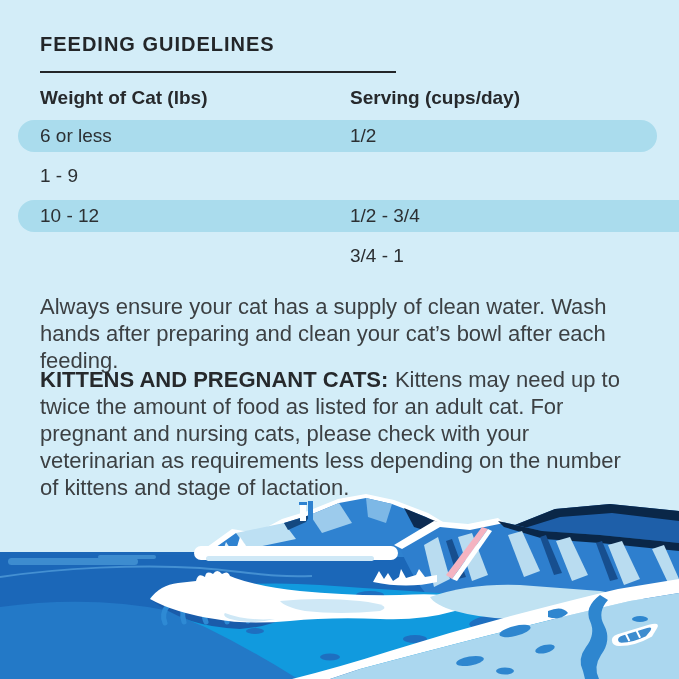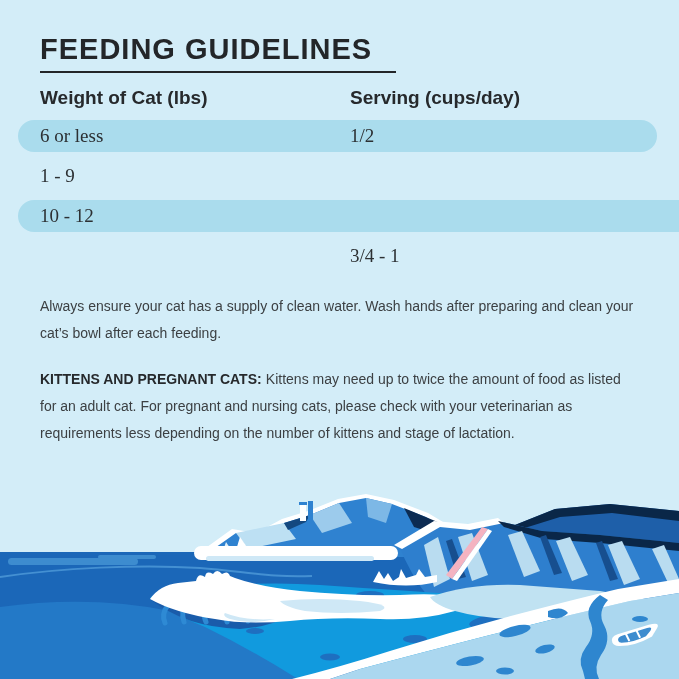--- a/index.html
+++ b/index.html
@@ -4,37 +4,37 @@
 <style>
   html,body{margin:0;padding:0;}
   .page{
     position:relative; width:679px; height:679px;
     background:#d3edf8; overflow:hidden;
     font-family:"Liberation Sans","DejaVu Sans",sans-serif;
     color:#232629;
   }
   .title{
     position:absolute; left:40px; top:33px; margin:0;
-    font-size:29px; font-weight:bold; letter-spacing:1px; color:#232629;
+    font-size:20px; font-weight:bold; letter-spacing:1px; color:#232629;
   }
   .rule{position:absolute; left:40px; top:71px; width:356px; height:2px; background:#232629;}
 
   .thead{position:absolute; top:87px; left:0; width:627px; height:26px;
     font-size:19px; font-weight:bold; color:#26292c;}
   .thead .c1{position:absolute; left:40px; top:0;}
   .thead .c2{position:absolute; left:350px; top:0;}
 
   .trow{position:absolute; left:18px; width:639px; height:32px; border-radius:16px;
-    font-size:19px; color:#2c3033; line-height:32px;font-family:Liberation Serif, serif;}
+    font-size:19px; color:#2c3033; line-height:32px;}
   .trow.shaded{background:#aadced;}
   .trow .c1{position:absolute; left:22px;}
   .trow .c2{position:absolute; left:332px;}
   .r0{top:120px;} .r1{top:160px;} .r2{top:200px;padding-left:36px;} .r3{top:240px;}
 
-  .note{position:absolute; left:40px; margin:0; font-size:14px; line-height:27px; color:#3c4043; width:600px;}
+  .note{position:absolute; left:40px; margin:0; font-size:22px; line-height:27px; color:#3c4043; width:600px;}
   .note-water{top:293px;}
   .note-kittens{top:366px;}
   .note b{color:#26292c; margin-right:0.3em;}
 
   .scene{position:absolute; left:0; bottom:0; width:679px; height:200px; display:block;}
 </style>
 </head>
 <body>
 
 <div class="page">
@@ -50,20 +50,21 @@
 
     <div class="trow shaded r0">
       <span class="c1">6 or less</span>
       <span class="c2">1/2</span>
     </div>
     <div class="trow r1">
       <span class="c1">1 - 9</span>
     </div>
     <div class="trow shaded r2">
       <span class="c1">10 - 12</span>
+      <span class="c2">1/2 - 3/4</span>
     </div>
     <div class="trow r3">
       <span class="c2">3/4 - 1</span>
     </div>
   </div>
 
   <p class="note note-water">Always ensure your cat has a supply of clean water. Wash hands after preparing and clean your cat’s bowl after each feeding.</p>
 
   <p class="note note-kittens"><b>KITTENS AND PREGNANT CATS:</b><span>Kittens may need up to twice the amount of food as listed for an adult cat. For pregnant and nursing cats, please check with your veterinarian as requirements less depending on the number of kittens and stage of lactation.</span></p>
 

